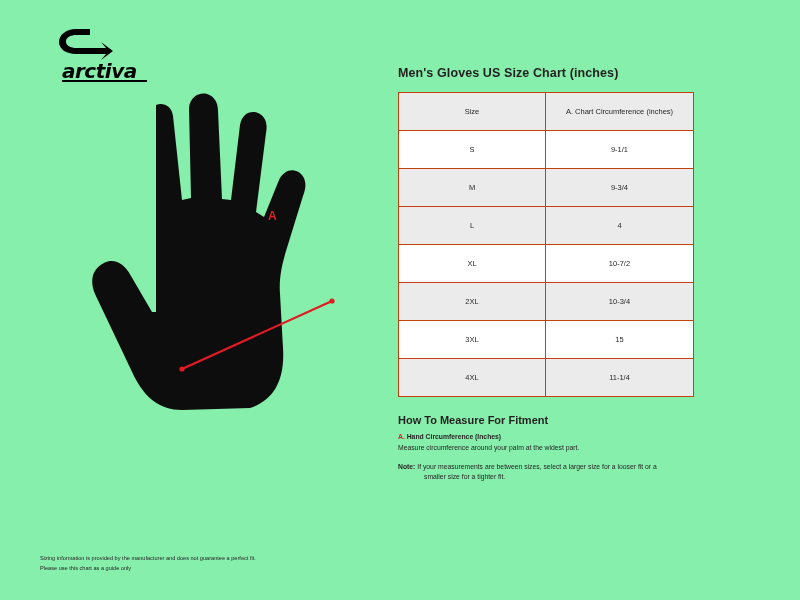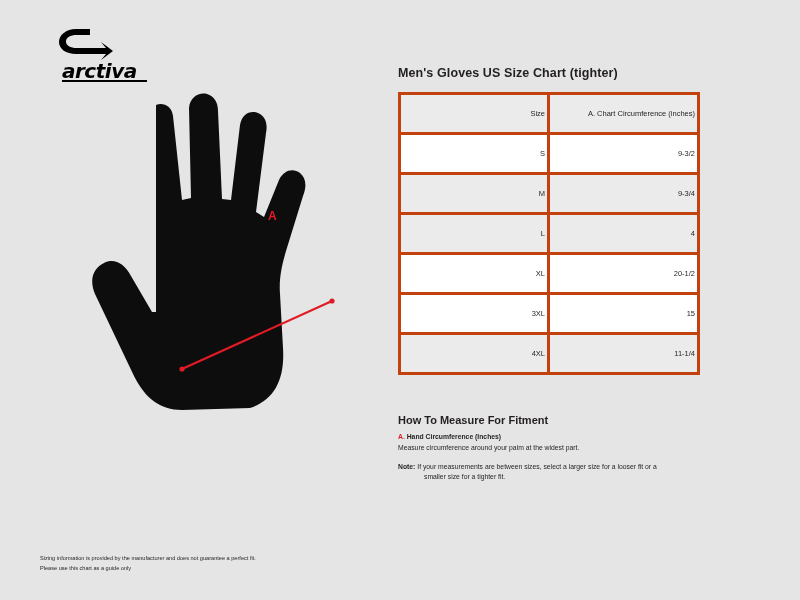--- a/index.html
+++ b/index.html
@@ -11,21 +11,21 @@
     height: 600px;
     background: #ffffff;
     font-family: "Liberation Sans", sans-serif;
     color: #231f20;
     overflow: hidden;
   }
   .page {
     position: relative;
     width: 800px;
     height: 600px;
-    background: #e5e5e5;
+    background: #86efac;
   }
 
   
   .logo {
     position: absolute;
     left: 58px;
     top: 28px;
     width: 100px;
     height: 56px;
   }
@@ -63,23 +63,23 @@
     margin: 0 0 12px 0;
     letter-spacing: 0.1px;
   }
 
   table.size-chart {
     border-collapse: collapse;
     width: 285px;
     table-layout: fixed;
   }
   table.size-chart td {
-    border: 3px solid #c2410c;
+    border: 1px solid #c2410c;
     height: 37px;
-    text-align: right;
+    text-align: center;
     vertical-align: middle;
     font-size: 7.5px;
     color: #231f20;
     padding: 0 2px;
   }
   table.size-chart tr.head td {
     background: #ebebeb;
     font-size: 7.5px;
   }
   table.size-chart tr.shade td {
@@ -194,43 +194,47 @@
         Z"></path>
 
       <line x1="122" y1="289" x2="272" y2="221" stroke="#e01b24" stroke-width="2.2"></line>
       <circle cx="122" cy="289" r="2.6" fill="#e01b24"></circle>
       <circle cx="272" cy="221" r="2.6" fill="#e01b24"></circle>
     </svg>
   </div>
   <div class="measure-label">A</div>
 
   <div class="right-col">
-    <div class="chart-title">Men's Gloves US Size Chart (tighter)</div>
+    <div class="chart-title">Men's Gloves US Size Chart (inches)</div>
 
     <table class="size-chart">
       <tbody>
         <tr class="head">
           <td class="col-a">Size</td>
           <td class="col-b">A. Chart Circumference (inches)</td>
         </tr>
         <tr class="plain">
           <td class="col-a">S</td>
-          <td class="col-b">9-3/2</td>
+          <td class="col-b">9-1/1</td>
         </tr>
         <tr class="shade">
           <td class="col-a">M</td>
           <td class="col-b">9-3/4</td>
         </tr>
         <tr class="shade">
           <td class="col-a">L</td>
           <td class="col-b">4</td>
         </tr>
         <tr class="plain">
           <td class="col-a">XL</td>
-          <td class="col-b">20-1/2</td>
+          <td class="col-b">10-7/2</td>
+        </tr>
+        <tr class="shade">
+          <td class="col-a">2XL</td>
+          <td class="col-b">10-3/4</td>
         </tr>
         <tr class="plain">
           <td class="col-a">3XL</td>
           <td class="col-b">15</td>
         </tr>
         <tr class="shade">
           <td class="col-a">4XL</td>
           <td class="col-b">11-1/4</td>
         </tr>
       </tbody>

